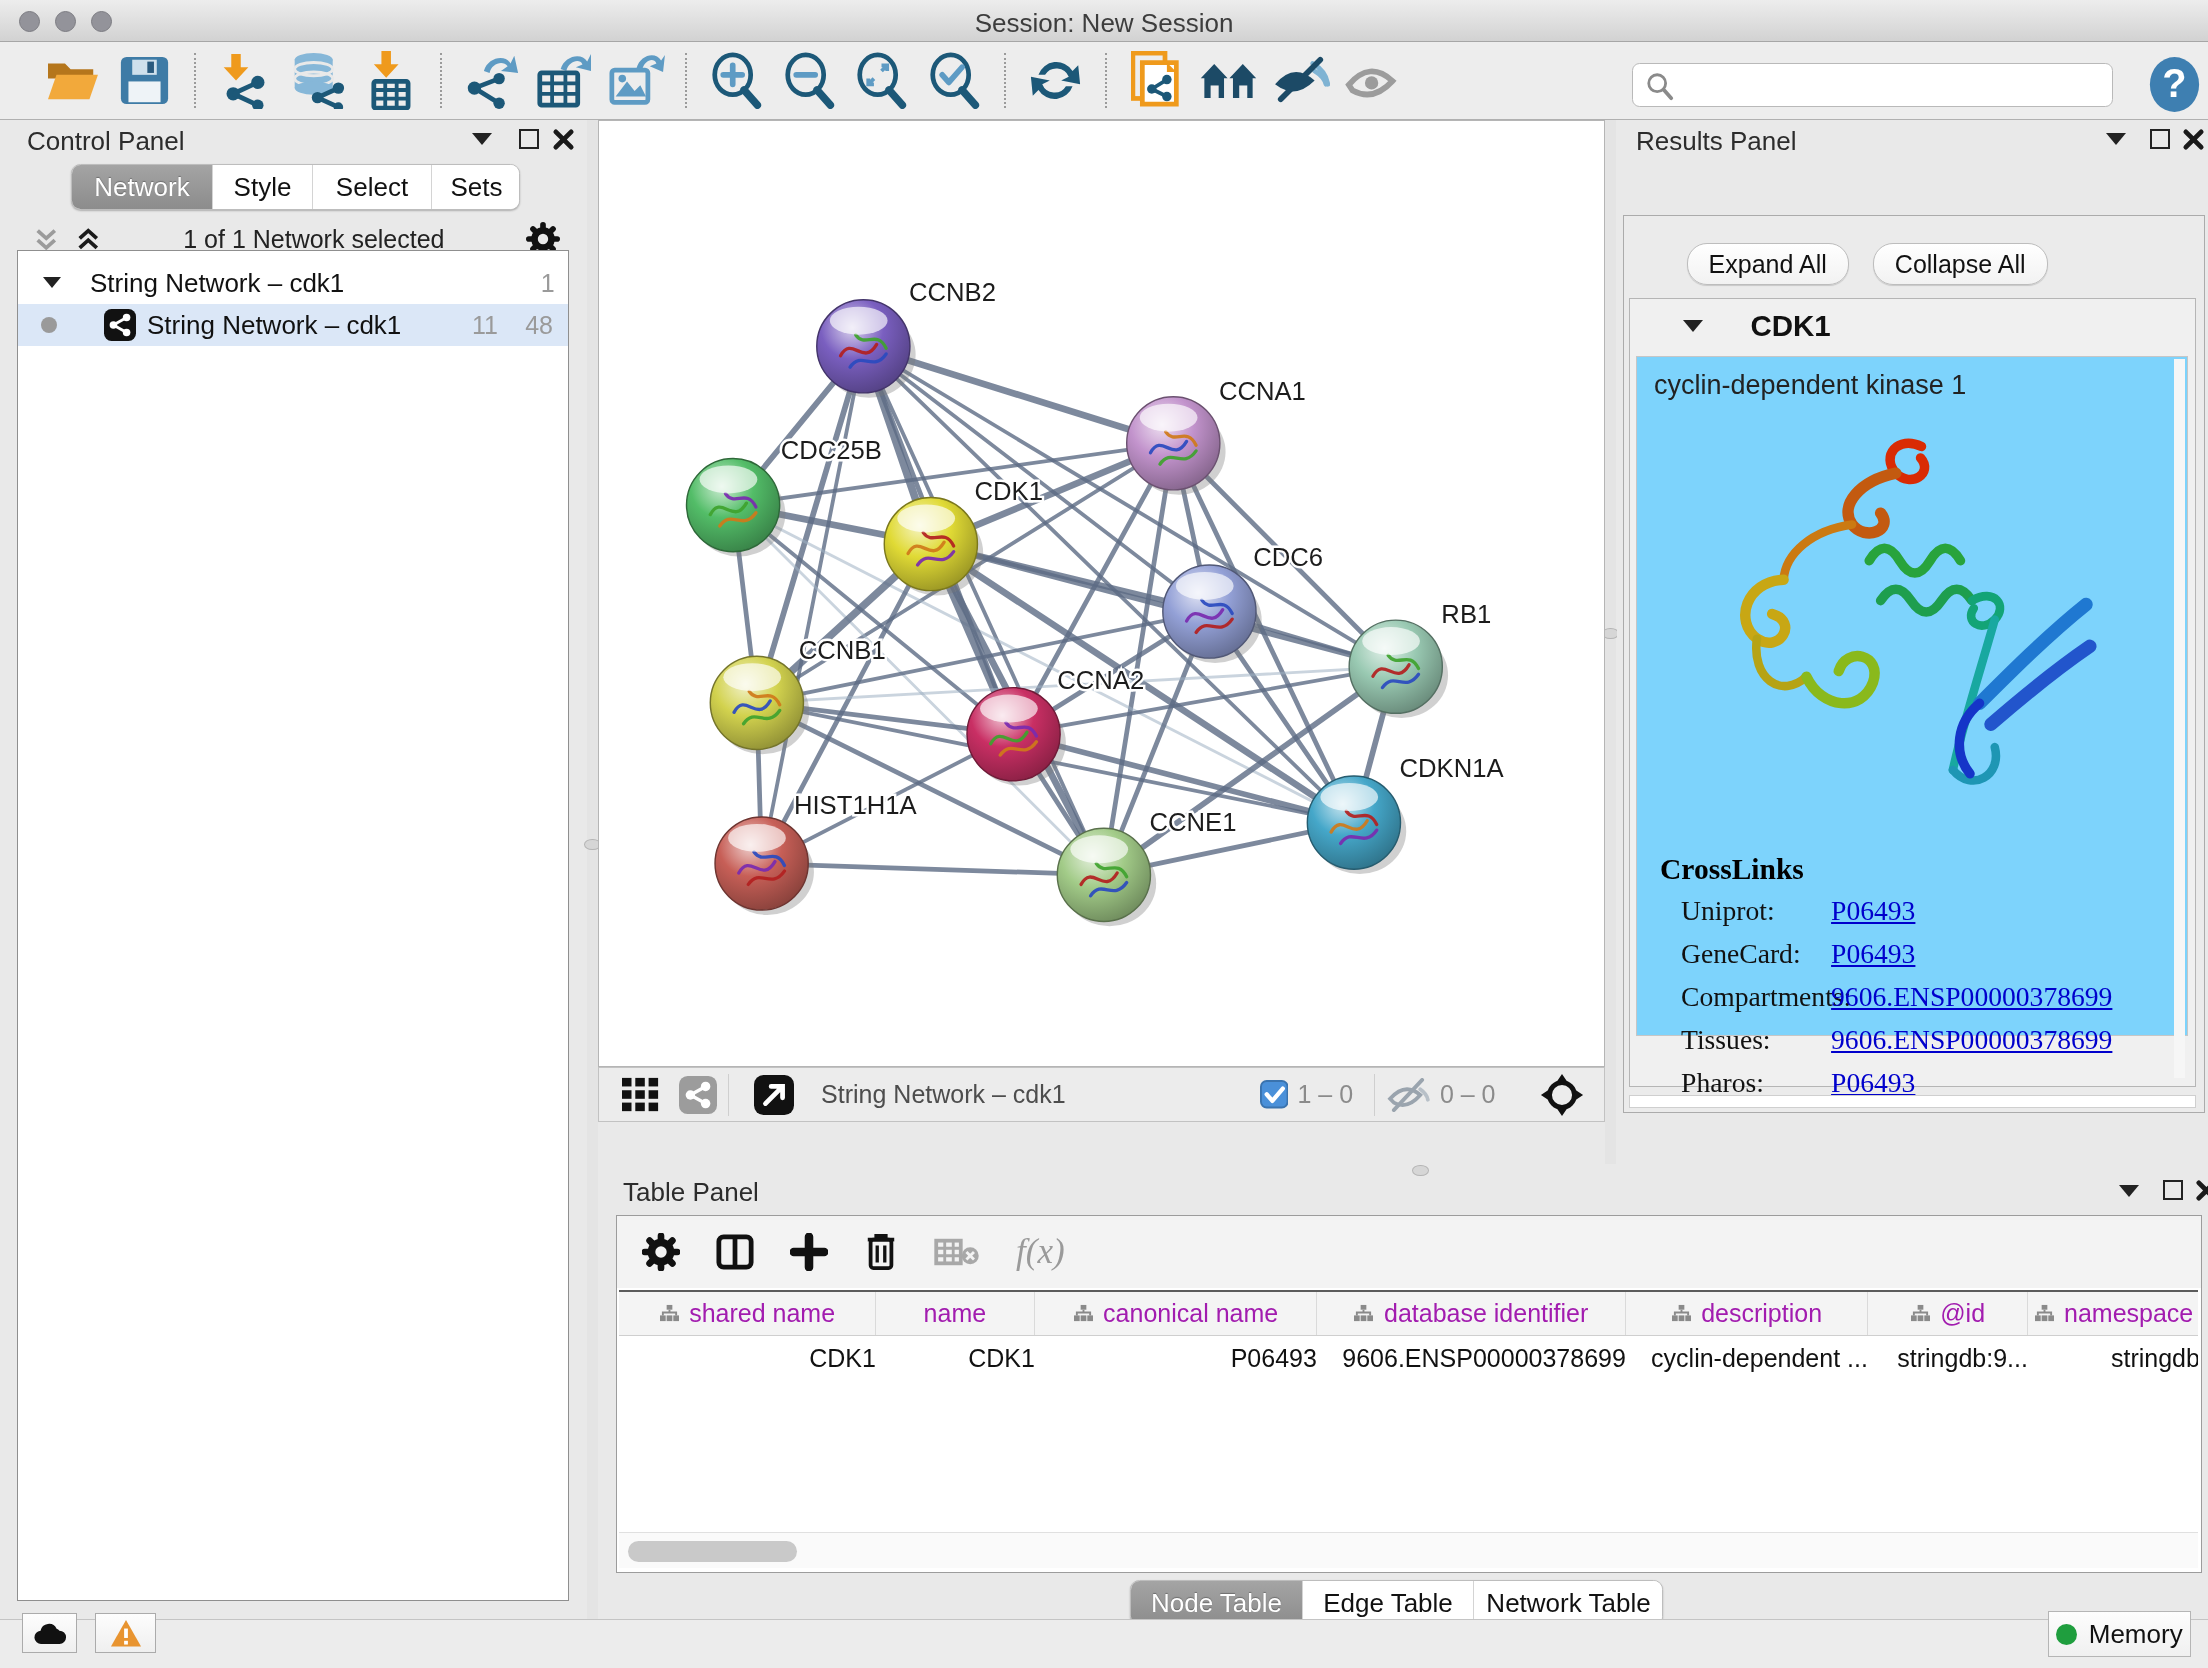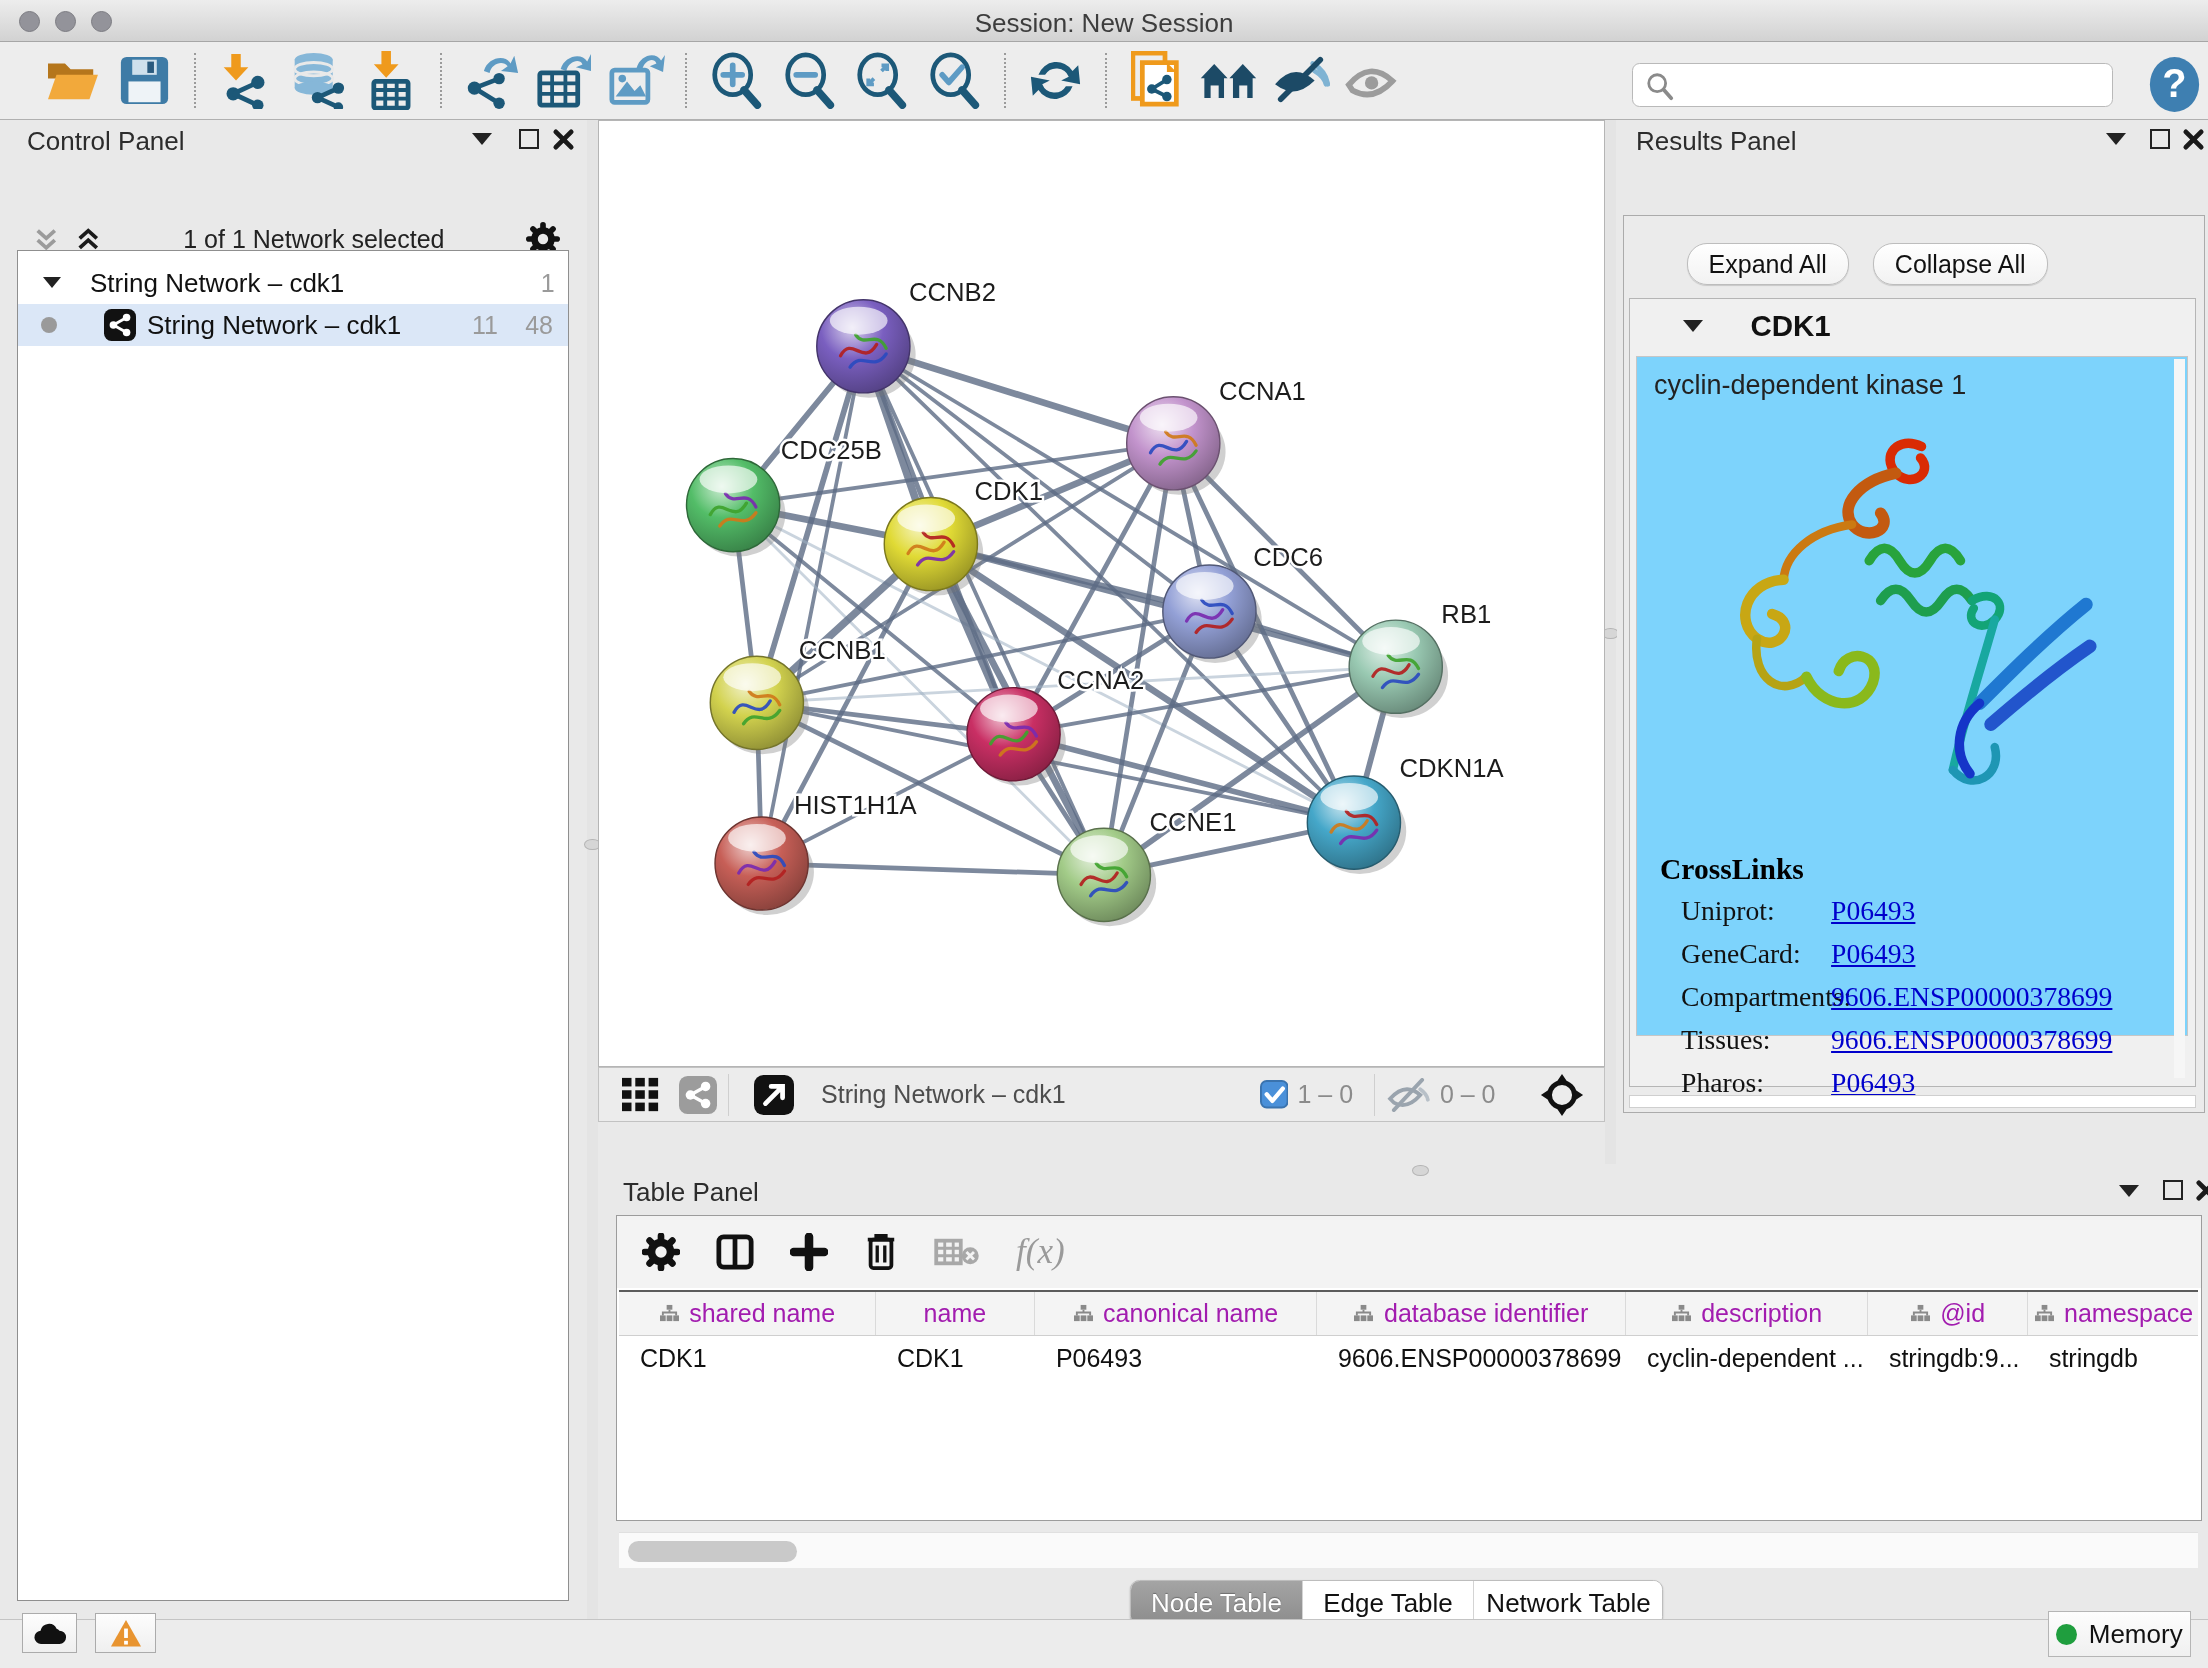--- a/index.html
+++ b/index.html
@@ -60,21 +60,21 @@
     font-size:25px; color:#111; text-align:center; line-height:40px; box-shadow:0 1px 1px rgba(0,0,0,.15); }
   #cdk1-box { left:5.7px; top:82px; width:567px; height:789px; background:#f0f0f0; border:1.9px solid #b5b5b5; }
   #cdk1-content { left:5.7px; top:57px; width:552px; height:680px; background:#7dd3fc; border:1px solid #c6c6c6; }
   .serif { font-family:"Liberation Serif", serif; }
   .xl-row { position:absolute; font-size:27.6px; }
   .xl-label { color:#111; }
   .xl-value { color:#0000cc; text-decoration:underline; }
 
   
   #table-panel { left:598px; top:1177px; width:1610px; height:442px; }
-  #tp-box { left:18px; top:38px; width:1586px; height:306px; background:#fff; border:1.9px solid #9c9c9c; }
+  #tp-box { left:18px; top:38px; width:1586px; height:358px; background:#fff; border:1.9px solid #9c9c9c;text-align:right; }
   #tp-toolbar { left:0; top:0; width:100%; height:72px; background:#f3f3f3; display:flex; align-items:center; padding-left:25px; }
   .tp-icon { margin-right:36px; }
   #tp-table { left:1.9px; top:74px; width:1579px; height:205px; overflow:hidden; }
   .th-row { display:flex; background:#f4f4f4; border-top:2.9px solid #5c5c5c; border-bottom:1.9px solid #cfcfcf; height:46px; }
   .th-cell { display:flex; align-items:center; justify-content:center; gap:9.5px; font-size:25px; color:#a21caf;
     border-right:1.9px solid #dadada; overflow:hidden; white-space:nowrap; flex:none; }
   .td-row { display:flex; height:44px; }
   .td-cell { font-size:25px; color:#111; padding-top:7.6px; overflow:hidden; white-space:nowrap; flex:none; padding-left:21px; }
   #tp-hscroll { left:1.9px; top:316px; width:1579px; height:36px; background:#fafafa; border-top:1px solid #e0e0e0; }
   #tp-thumb { left:9.5px; top:7.6px; width:169px; height:21px; border-radius:10.5px; background:#c9c9c9; }
@@ -265,20 +265,26 @@
   </div>
 
   <div id="control-panel" class="abs">
     <div class="abs panel-title" style="left:27px; top:5.7px">Control Panel</div>
     <span class="tri-down abs" style="left:472px; top:13.3px"></span>
     <span class="sq-btn abs" style="left:519px; top:8.6px"></span>
     <svg class="abs" style="left:552px; top:7.6px" width="23" height="23" viewBox="0 0 24 24">
       <path d="M4 4 L20 20 M20 4 L4 20" stroke="#1a1a1a" stroke-width="5" stroke-linecap="round"></path>
     </svg>
 
+    <div class="abs seg-tabs" style="left:71px; top:44px; width:449px" id="cp-tabs">
+        <div class="seg-tab active" style="flex: 0 0 140px;">Network</div>
+        <div class="seg-tab" style="flex: 0 0 100px;">Style</div>
+        <div class="seg-tab" style="flex: 0 0 119px;">Select</div>
+        <div class="seg-tab" style="flex: 0 0 90px;">Sets</div>
+      </div>
 
     <div id="cp-subheader" class="abs">
       <svg width="28.5" height="28.5" viewBox="0 0 30 30" style="margin-left:15px">
         <path d="M6 6 l9 8 9 -8 M6 16 l9 8 9 -8" stroke="#9b9b9b" stroke-width="4" fill="none"></path>
       </svg>
       <svg width="28.5" height="28.5" viewBox="0 0 30 30" style="margin-left:13.3px">
         <path d="M6 24 l9 -8 9 8 M6 14 l9 -8 9 8" stroke="#1a1a1a" stroke-width="4" fill="none"></path>
       </svg>
       <div style="flex:1; text-align:center; font-size:25px; color:#222">1 of 1 Network selected</div>
       <svg width="34" height="34" viewBox="0 0 36 36" style="margin-right:9.5px">

